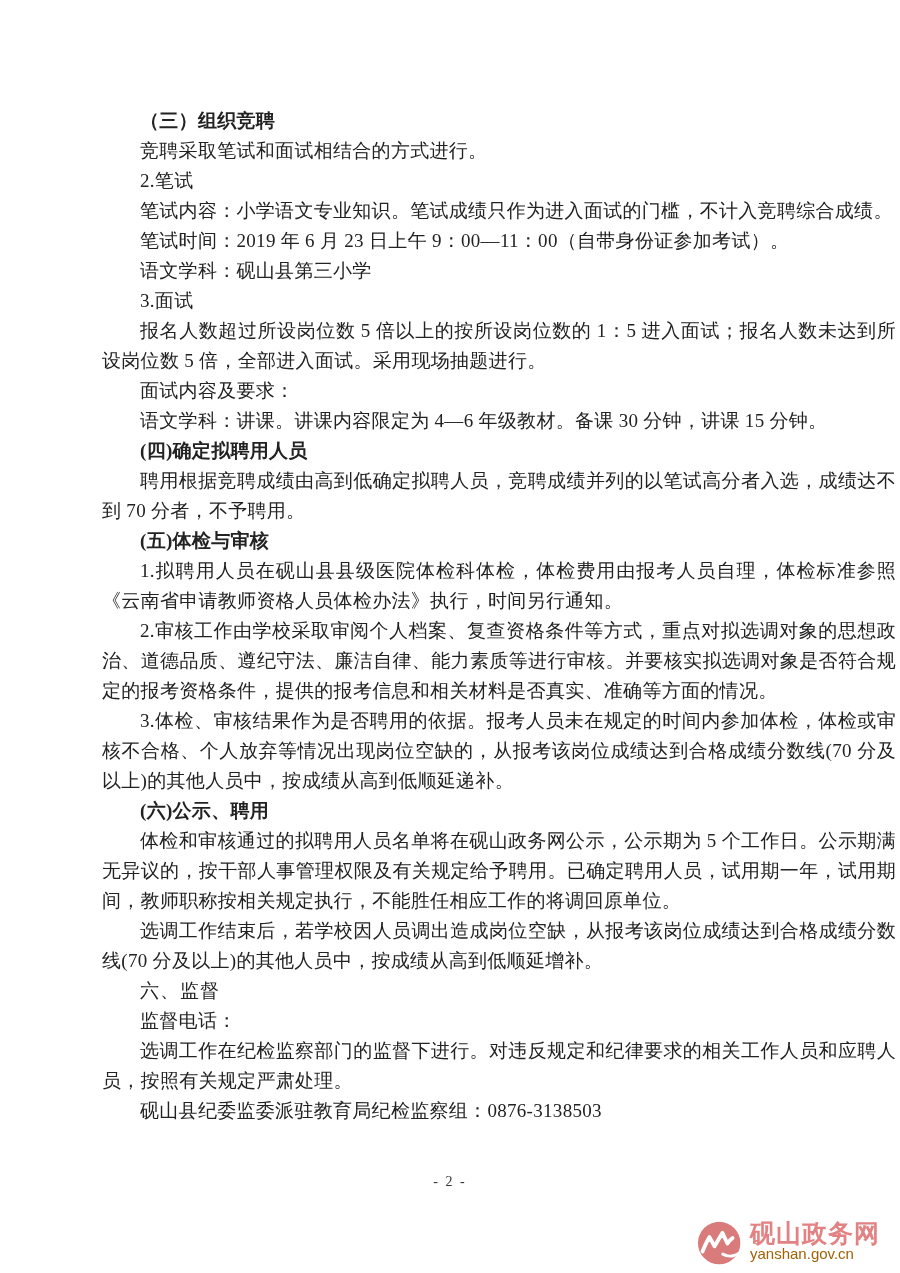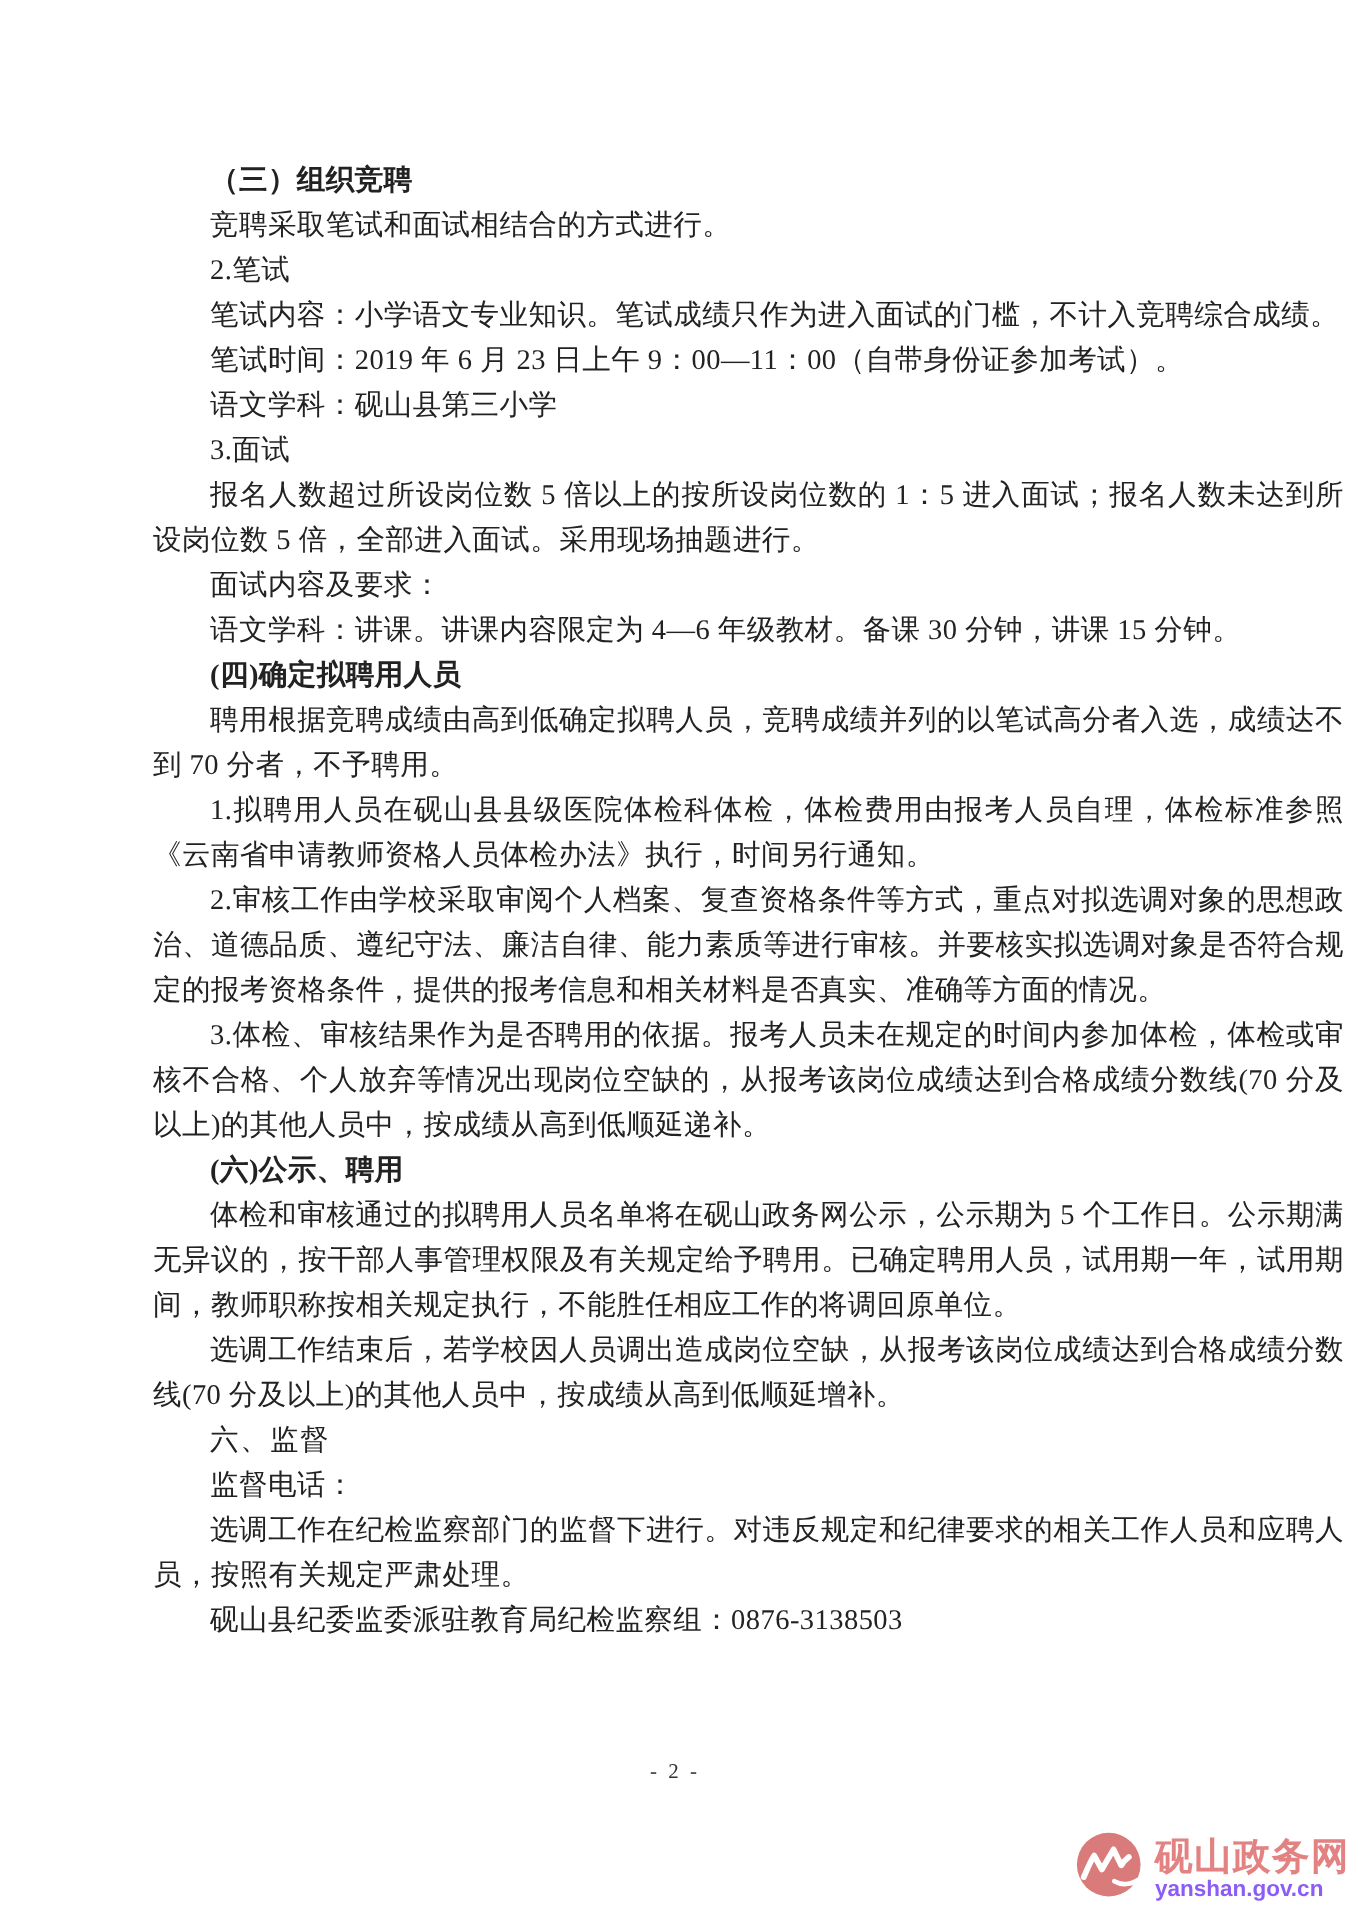--- a/index.html
+++ b/index.html
@@ -45,24 +45,24 @@
     top: 1174px;
     left: 0;
     width: 100%;
     text-align: center;
     font-size: 14px;
     color: #333333;
     letter-spacing: 2px;
   }
   .site-logo {
     position: absolute;
-    right: 0;
+    right: 20px;
     bottom: 5px;
     display: flex;
-    align-items: flex-end;
+    align-items: flex-start;
     gap: 5px;
     cursor: pointer;
   }
   .logo-icon {
     width: 48px;
     height: 48px;
     flex: 0 0 auto;
   }
   .logo-text-col {
     display: flex;
@@ -96,20 +96,21 @@
       <p class="para body">2.笔试</p>
       <p class="para body">笔试内容：小学语文专业知识。笔试成绩只作为进入面试的门槛，不计入竞聘综合成绩。</p>
       <p class="para body">笔试时间：2019 年 6 月 23 日上午 9：00—11：00（自带身份证参加考试）。</p>
       <p class="para body">语文学科：砚山县第三小学</p>
       <p class="para body">3.面试</p>
       <p class="para body">报名人数超过所设岗位数 5 倍以上的按所设岗位数的 1：5 进入面试；报名人数未达到所设岗位数 5 倍，全部进入面试。采用现场抽题进行。</p>
       <p class="para body">面试内容及要求：</p>
       <p class="para body">语文学科：讲课。讲课内容限定为 4—6 年级教材。备课 30 分钟，讲课 15 分钟。</p>
       <p class="para heading-kai">(四)确定拟聘用人员</p>
       <p class="para body">聘用根据竞聘成绩由高到低确定拟聘人员，竞聘成绩并列的以笔试高分者入选，成绩达不到 70 分者，不予聘用。</p>
+      <p class="para heading-kai">(五)体检与审核</p>
       <p class="para body">1.拟聘用人员在砚山县县级医院体检科体检，体检费用由报考人员自理，体检标准参照《云南省申请教师资格人员体检办法》执行，时间另行通知。</p>
       <p class="para body">2.审核工作由学校采取审阅个人档案、复查资格条件等方式，重点对拟选调对象的思想政治、道德品质、遵纪守法、廉洁自律、能力素质等进行审核。并要核实拟选调对象是否符合规定的报考资格条件，提供的报考信息和相关材料是否真实、准确等方面的情况。</p>
       <p class="para body">3.体检、审核结果作为是否聘用的依据。报考人员未在规定的时间内参加体检，体检或审核不合格、个人放弃等情况出现岗位空缺的，从报考该岗位成绩达到合格成绩分数线(70 分及以上)的其他人员中，按成绩从高到低顺延递补。</p>
       <p class="para heading-kai">(六)公示、聘用</p>
       <p class="para body">体检和审核通过的拟聘用人员名单将在砚山政务网公示，公示期为 5 个工作日。公示期满无异议的，按干部人事管理权限及有关规定给予聘用。已确定聘用人员，试用期一年，试用期间，教师职称按相关规定执行，不能胜任相应工作的将调回原单位。</p>
       <p class="para body">选调工作结束后，若学校因人员调出造成岗位空缺，从报考该岗位成绩达到合格成绩分数线(70 分及以上)的其他人员中，按成绩从高到低顺延增补。</p>
       <p class="para heading-hei">六、监督</p>
       <p class="para body">监督电话：</p>
       <p class="para body">选调工作在纪检监察部门的监督下进行。对违反规定和纪律要求的相关工作人员和应聘人员，按照有关规定严肃处理。</p>
       <p class="para body">砚山县纪委监委派驻教育局纪检监察组：0876-3138503</p>
@@ -118,17 +119,17 @@
   <div class="footer-page-number">- 2 -</div>
 
   <div class="site-logo">
     <svg class="logo-icon" viewBox="0 0 52 50" xmlns="http://www.w3.org/2000/svg">
       <circle cx="24" cy="24" r="23" fill="#d97b7b"></circle>
       <path d="M6 33 C9 26, 11 21, 13.5 17.5 L19 27.5 L27.5 13 L33 24.5 C35 21.5, 36.5 20, 38.5 18.5" fill="none" stroke="#ffffff" stroke-width="4.2" stroke-linecap="round" stroke-linejoin="round"></path>
       <path d="M28 36 C34 39.5, 42 38.5, 49 32.5" fill="none" stroke="#ffffff" stroke-width="3.4" stroke-linecap="round"></path>
     </svg>
     <div class="logo-text-col">
       <div class="logo-site-name" style="color: rgb(226, 130, 130);">砚山政务网</div>
-      <div class="logo-site-url" style="color: #8b5cf6; font-weight: bold;">yanshan.gov.cn</div>
+      <div class="logo-site-url" style="color: #a16207;">yanshan.gov.cn</div>
     </div>
   </div>
 
 </div>
 
 </body></html>

